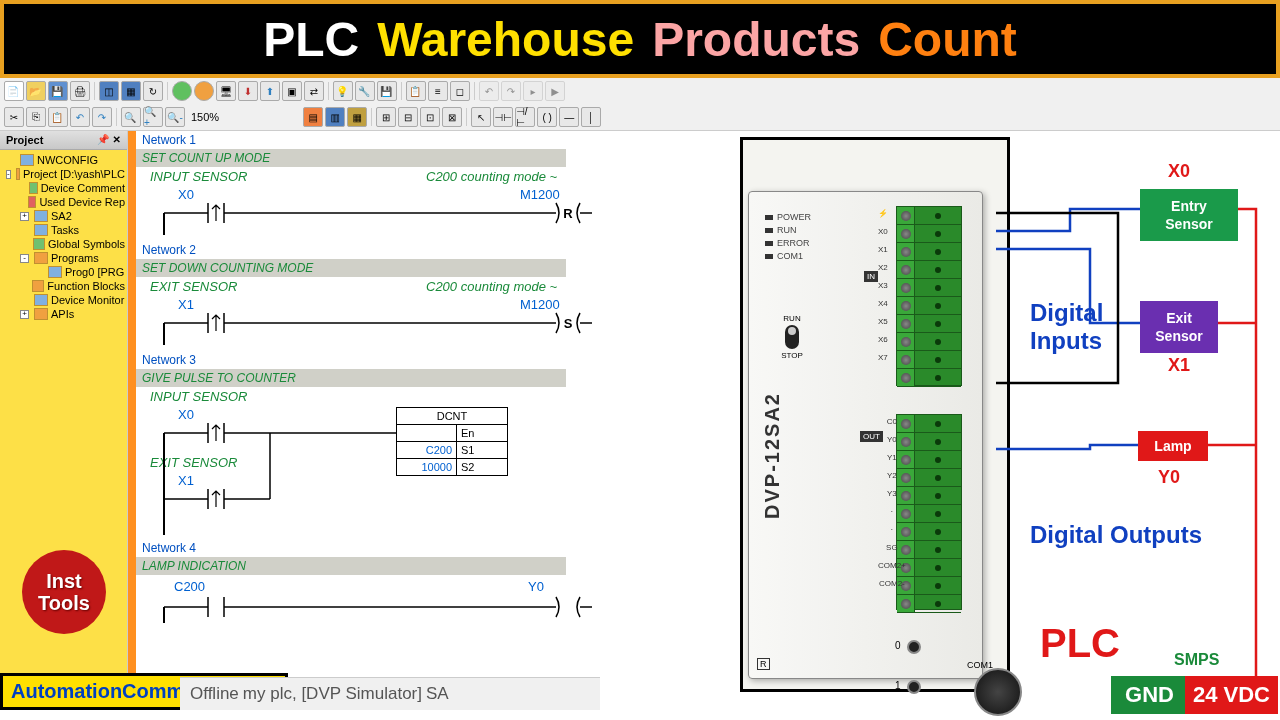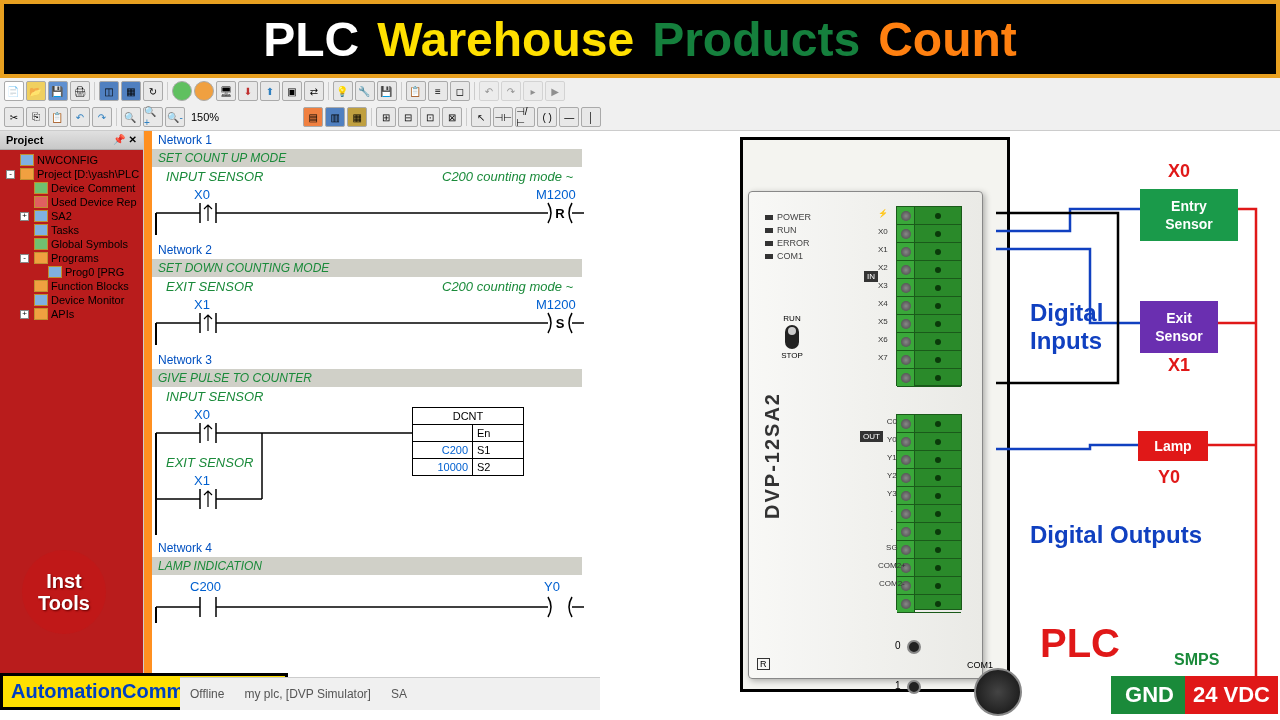--- a/index.html
+++ b/index.html
@@ -11,42 +11,42 @@
 .toolbar-area { background: #f0f0f0; border-bottom: 1px solid #ccc; }
 .toolbar-row { display: flex; align-items: center; padding: 2px 4px; gap: 2px; height: 26px; }
 .tb-icon { width: 20px; height: 20px; background: #e8e8e8; border: 1px solid #aaa; border-radius: 2px; display: inline-flex; align-items: center; justify-content: center; font-size: 10px; cursor: pointer; }
 .tb-sep { width: 1px; height: 18px; background: #ccc; margin: 0 2px; }
 .zoom-text { font-size: 11px; margin-left: 4px; }
 
 .main-area { display: flex; height: 576px; }
 .left { width: 610px; display: flex; }
 .right { width: 670px; position: relative; }
 
-.project-panel { width: 144px; background: #b91c1c; border-right: 1px solid #ccc; font-size: 11px; overflow: hidden; }
+.project-panel { width: 128px; background: #fde047; border-right: 1px solid #ccc; font-size: 11px; overflow: hidden; }
 .project-header { background: linear-gradient(#e0e0e0,#c8c8c8); padding: 3px 6px; font-weight: bold; border-bottom: 1px solid #aaa; display: flex; justify-content: space-between; }
 .project-header .pin { font-size: 10px; }
 .tree { padding: 3px 2px; }
 .tree-item { padding: 1px 0 1px 4px; white-space: nowrap; display: flex; align-items: center; gap: 3px; cursor: pointer; }
 .tree-item.sub { padding-left: 18px; }
 .tree-item.sub2 { padding-left: 32px; }
 .ti-icon { width: 14px; height: 12px; display: inline-block; background: #f0d060; border: 1px solid #c09030; }
 .ti-icon.cfg { background: #80b0e0; }
 .ti-icon.red { background: #e06060; }
 .ti-icon.grn { background: #70c070; }
 .ti-icon.prg { background: #f0a040; }
 .exp { width: 9px; height: 9px; border: 1px solid #888; display: inline-flex; align-items: center; justify-content: center; font-size: 8px; line-height: 1; background: #fff; margin-right: 2px; }
 
 .ladder-area { flex: 1; background: #fff; position: relative; font-size: 12px; overflow: hidden; }
 .orange-bar { position: absolute; left: 0; top: 0; bottom: 0; width: 8px; background: #ff9020; }
 .ladder-content { margin-left: 8px; padding: 0; }
 
 .network { margin-bottom: 2px; }
 .net-num { color: #0050c0; font-size: 12px; padding: 2px 6px; }
 .net-title { background: #d0d0c8; color: #1a8a3a; font-style: italic; font-size: 12px; padding: 2px 6px; width: 430px; }
-.rung-row { position: relative; height: 56px; }
+.rung-row { position: relative; height: 56px; padding-left: 24px; }
 .rung-label { color: #1a8a3a; font-style: italic; font-size: 13px; position: absolute; }
 .rung-addr { color: #0060d0; font-size: 13px; position: absolute; }
 
 .inst-box { position: absolute; border: 1px solid #000; background: #fff; font-size: 11px; }
 .inst-title { text-align: center; padding: 2px; }
 .inst-row { display: flex; border-top: 1px solid #000; }
 .inst-left { width: 60px; text-align: right; padding: 2px 4px; border-right: 1px solid #000; color: #0060d0; }
 .inst-right { width: 28px; padding: 2px 4px; }
 .plc-border { position: absolute; left: 130px; top: 6px; width: 270px; height: 555px; border: 3px solid #000; background: #f4f4f0; }
 .plc-body { position: absolute; left: 138px; top: 60px; width: 235px; height: 488px; background: linear-gradient(90deg,#f8f8f6,#eaeae6); border: 1px solid #888; border-radius: 4px; box-shadow: 2px 2px 6px rgba(0,0,0,0.3); }
@@ -85,31 +85,31 @@
 
 .addr-label { position: absolute; font-size: 18px; font-weight: bold; color: #e01818; }
 .desc-label { position: absolute; font-size: 24px; font-weight: bold; color: #1040c0; }
 .plc-label { position: absolute; font-size: 40px; font-weight: bold; color: #e01818; left: 430px; top: 490px; }
 .smps-label { position: absolute; font-size: 16px; font-weight: bold; color: #1a8a3a; left: 564px; top: 520px; }
 .inst-badge { position: absolute; left: 22px; bottom: 86px; width: 84px; height: 84px; background: #c01818; border-radius: 50%; display: flex; align-items: center; justify-content: center; color: #fff; font-size: 20px; font-weight: bold; text-align: center; line-height: 1.1; text-shadow: 1px 1px 2px #600; }
 .auto-badge { position: absolute; left: 0; bottom: 10px; background: #ffe000; border: 3px solid #000; padding: 4px 8px; font-size: 20px; font-weight: bold; color: #0040c0; }
 .gnd-badge { position: absolute; right: 92px; bottom: 6px; background: #1a8a3a; color: #fff; font-size: 22px; font-weight: bold; padding: 6px 14px; }
 .vdc-badge { position: absolute; right: 2px; bottom: 6px; background: #e01818; color: #fff; font-size: 22px; font-weight: bold; padding: 6px 8px; }
 
-.status-bar { position: absolute; bottom: 10px; left: 180px; width: 420px; height: 20px; background: #f0f0f0; border-top: 1px solid #ccc; font-size: 12px; display: flex; align-items: center; gap: 20px; padding: 16px 10px; color: #555; }
+.status-bar { position: absolute; bottom: 10px; left: 180px; width: 420px; height: 20px; background: #f0f0f0; border-top: 1px solid #ccc; font-size: 17px; display: flex; align-items: center; gap: 4px; padding: 16px 10px; color: #555; }
 
 svg.wires { position: absolute; left: 0; top: 0; pointer-events: none; }
 </style>
 </head>
 <body>
 
 <div class="top-banner">
   <span style="color:#fff">PLC</span>
   <span style="color:#ffe000">Warehouse</span>
-  <span style="color:#15803d">Products</span>
+  <span style="color:#fca5a5">Products</span>
   <span style="color:#ff8010">Count</span>
 </div>
 
 <div class="toolbar-area">
   <div class="toolbar-row">
     <span class="tb-icon" style="background:#fff">📄</span>
     <span class="tb-icon" style="background:#f0d060">📂</span>
     <span class="tb-icon" style="background:#6090d0">💾</span>
     <span class="tb-icon">🖨</span>
     <span class="tb-sep"></span>

